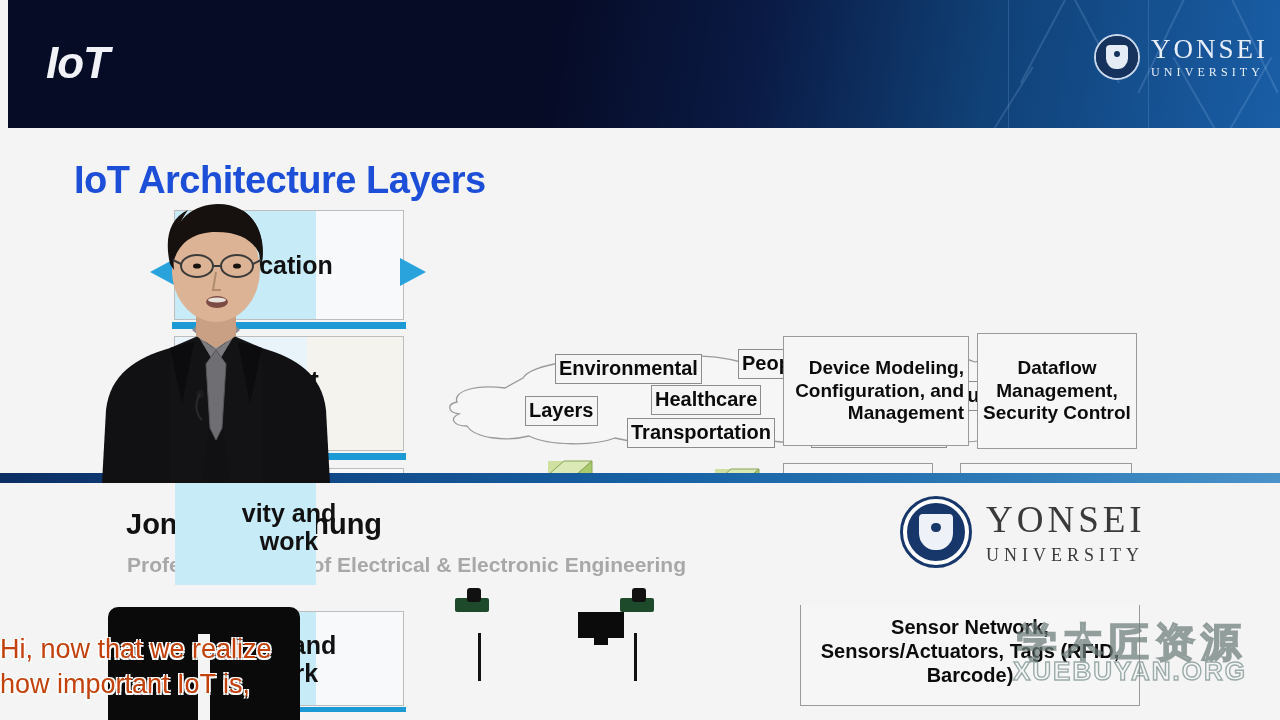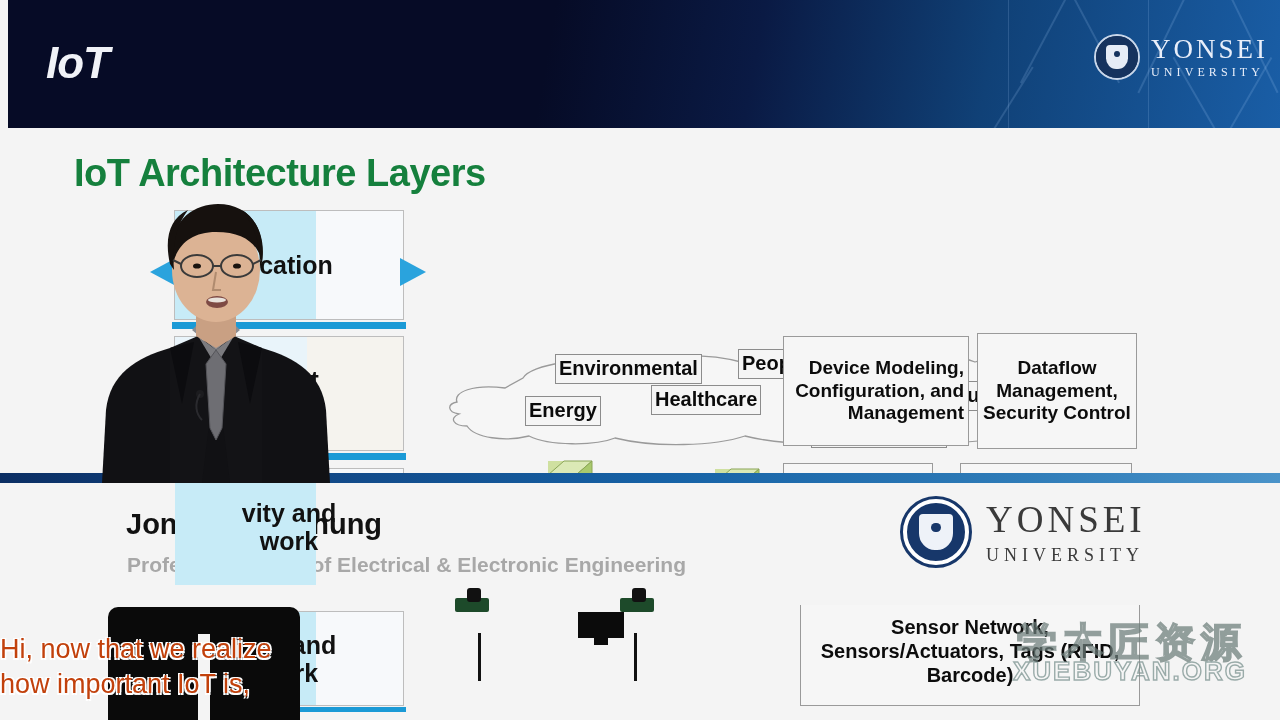--- a/index.html
+++ b/index.html
@@ -20,22 +20,22 @@
   .seal .shield { position:absolute; left:24%; top:22%; width:52%; height:56%;
     border-radius:4px 4px 46% 46%; }
   .seal .dot { position:absolute; left:43%; top:36%; width:14%; height:14%; border-radius:50%; }
   #hdr-logo .wordmark { line-height:1; color:#e8eefa; }
   #hdr-logo .w1 { font-family:"Liberation Serif", serif; font-size:27px; letter-spacing:3px; }
   #hdr-logo .w2 { font-family:"Liberation Serif", serif; font-size:12px; letter-spacing:4.1px;
     margin-top:3px; }
 
   
   #slide { position:absolute; left:0; top:128px; width:1280px; height:592px; background:#f4f4f4; }
-  #slide-title { position:absolute; left:74px; top:24px; font-size:38px; font-weight:bold;
-    color:#15803d; letter-spacing:-.5px; }
+  #slide-title { position:absolute; left:74px; top:31px; font-size:38px; font-weight:bold;
+    color:#1d4ed8; letter-spacing:-.5px; }
 
   
   .layerbox { position:absolute; border:1px solid #bdbdbd; background:#f7f9fb;
     display:flex; align-items:center; justify-content:center; text-align:center;
     font-weight:bold; color:#111; line-height:1.12; }
   .layerbox .tint { position:absolute; left:0; top:0; bottom:0; width:62%;
     background:#c7ebf7; }
   .layerbox span { position:relative; z-index:2; }
   .blue-rule { position:absolute; height:7px; background:#1b9ad6; }
   .arrow-l, .arrow-r { position:absolute; width:0; height:0; }
@@ -158,24 +158,25 @@
       <svg width="700" height="100" viewBox="0 0 700 100">
         <path d="M60 38 C28 34 8 42 12 52 C2 54 2 62 14 64 C4 68 8 76 22 76
                  C30 88 60 92 84 86 C104 96 150 96 170 88 C210 98 270 96 300 86
                  C340 96 400 96 430 86 C470 96 540 94 570 84 C620 92 660 82 666 70
                  C684 70 692 62 684 56 C694 52 692 44 678 42 C682 30 656 20 632 24
                  C614 8 560 2 530 12 C500 0 440 0 414 10 C380 -2 320 0 296 12
                  C260 2 200 4 176 16 C140 6 86 14 78 28 Z" fill="#f6f6f6" stroke="#9a9a9a" stroke-width="1.3"></path>
       </svg>
       <div class="clabel" style="left:110px;top:4px;font-size:20px;">Environmental</div>
       <div class="clabel" style="left:293px;top:-1px;font-size:20px;">People Tracking</div>
-      <div class="clabel" style="left:80px;top:46px;font-size:20px;">Energy</div>
+      <div class="clabel" style="left:80px;top:46px;font-size:20px;">Layers</div>
       <div class="clabel" style="left:206px;top:35px;font-size:20px;">Healthcare</div>
       <div class="clabel" style="left:340px;top:31px;font-size:20px;">Retail</div>
       <div class="clabel" style="left:505px;top:31px;font-size:20px;">Surveillance</div>
+      <div class="clabel" style="left:182px;top:68px;font-size:20px;">Transportation</div>
       <div class="clabel" style="left:366px;top:68px;font-size:20px;">Supply Chain</div>
     </div>
 
     <div id="net">
       <svg width="360" height="150" viewBox="0 0 360 150">
         <g stroke="#6a6a6a" stroke-width="1.3" fill="none">
           <line x1="75" y1="78" x2="135" y2="40"></line>
           <line x1="165" y1="40" x2="290" y2="32"></line>
           <line x1="160" y1="55" x2="212" y2="92"></line>
           <line x1="78" y1="92" x2="210" y2="95"></line>

